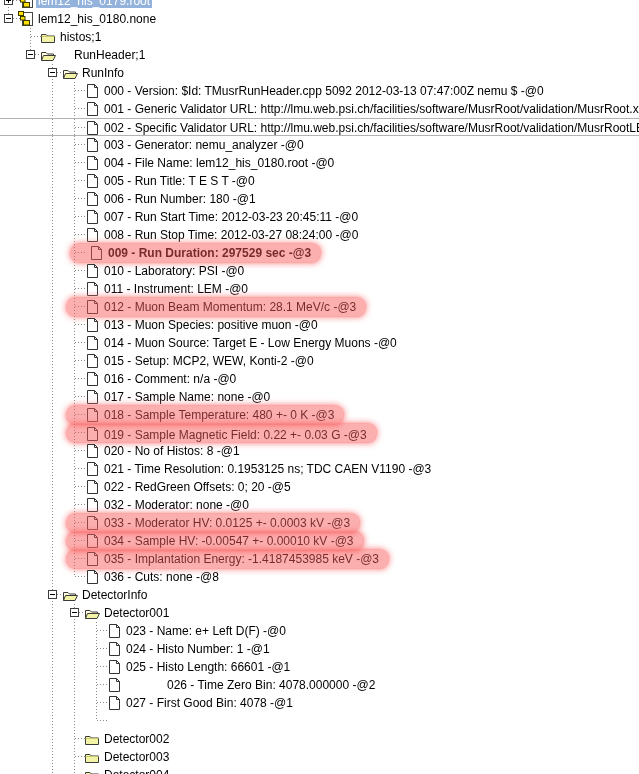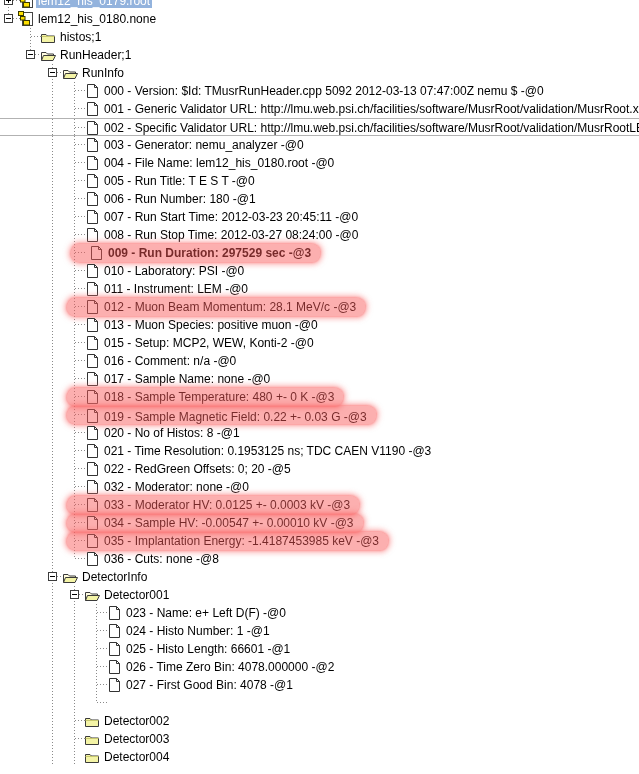--- a/index.html
+++ b/index.html
@@ -64,21 +64,21 @@
       <i class="hstub" style="left: 31px; width: 11px;"></i>
       <span class="content" style="left: 40px;"><span class="icon"><svg width="16" height="14" viewBox="0 0 16 14">
             <path d="M1.5 12.5 v-8 h4.5 l1.5 1.5 h7 v6.5 z" fill="#f4f4a6" stroke="#3a3a3a"></path>
             <path d="M1.5 6.5 h13" stroke="#c8c86e" fill="none"></path>
           </svg></span><span class="lbl">histos;1</span></span>
     </div>
     <div class="row">
       <i class="vg half" style="left: 30px;"></i>
       <i class="hstub" style="left: 35px; width: 7px;"></i>
       <span class="expbox" style="left: 26px;"></span>
-      <span class="content" style="left: 40px;"><span class="icon"><svg width="16" height="14" viewBox="0 0 16 14">
+      <span class="content" style="left: 40px; gap: 14px;"><span class="icon"><svg width="16" height="14" viewBox="0 0 16 14">
             <path d="M1.5 12.5 v-8 h4.5 l1.5 1.5 h6 v2.5" fill="#fffce0" stroke="#3a3a3a"></path>
             <path d="M3.5 7.5 h12 l-2.5 5 h-11.5 z" fill="#f4f4a6" stroke="#3a3a3a"></path>
           </svg></span><span class="lbl">RunHeader;1</span></span>
     </div>
     <div class="row">
       <i class="vg" style="left: 52px;"></i>
       <i class="hstub" style="left: 57px; width: 7px;"></i>
       <span class="expbox" style="left: 48px;"></span>
       <span class="content" style="left: 62px;"><span class="icon"><svg width="16" height="14" viewBox="0 0 16 14">
             <path d="M1.5 12.5 v-8 h4.5 l1.5 1.5 h6 v2.5" fill="#fffce0" stroke="#3a3a3a"></path>
@@ -211,20 +211,29 @@
             <path d="M9.5 1.5 v3 h3" fill="none" stroke="#333"></path>
           </svg></span><span class="lbl">013 - Muon Species: positive muon -@0</span></span>
     </div>
     <div class="row">
       <i class="vg" style="left: 52px;"></i>
       <i class="vg" style="left: 74px;"></i>
       <i class="hstub" style="left: 75px; width: 11px;"></i>
       <span class="content" style="left: 84px;"><span class="icon"><svg width="14" height="16" viewBox="0 0 14 16">
             <path d="M2.5 1.5 h7 l3 3 v10 h-10 z" fill="#fff" stroke="#333"></path>
             <path d="M9.5 1.5 v3 h3" fill="none" stroke="#333"></path>
+          </svg></span><span class="lbl">014 - Muon Source: Target E - Low Energy Muons -@0</span></span>
+    </div>
+    <div class="row">
+      <i class="vg" style="left: 52px;"></i>
+      <i class="vg" style="left: 74px;"></i>
+      <i class="hstub" style="left: 75px; width: 11px;"></i>
+      <span class="content" style="left: 84px;"><span class="icon"><svg width="14" height="16" viewBox="0 0 14 16">
+            <path d="M2.5 1.5 h7 l3 3 v10 h-10 z" fill="#fff" stroke="#333"></path>
+            <path d="M9.5 1.5 v3 h3" fill="none" stroke="#333"></path>
           </svg></span><span class="lbl">015 - Setup: MCP2, WEW, Konti-2 -@0</span></span>
     </div>
     <div class="row">
       <i class="vg" style="left: 52px;"></i>
       <i class="vg" style="left: 74px;"></i>
       <i class="hstub" style="left: 75px; width: 11px;"></i>
       <span class="content" style="left: 84px;"><span class="icon"><svg width="14" height="16" viewBox="0 0 14 16">
             <path d="M2.5 1.5 h7 l3 3 v10 h-10 z" fill="#fff" stroke="#333"></path>
             <path d="M9.5 1.5 v3 h3" fill="none" stroke="#333"></path>
           </svg></span><span class="lbl">016 - Comment: n/a -@0</span></span>
@@ -375,21 +384,21 @@
       <span class="content" style="left: 106px; align-items: center;"><span class="icon"><svg width="14" height="16" viewBox="0 0 14 16">
             <path d="M2.5 1.5 h7 l3 3 v10 h-10 z" fill="#fff" stroke="#333"></path>
             <path d="M9.5 1.5 v3 h3" fill="none" stroke="#333"></path>
           </svg></span><span class="lbl">025 - Histo Length: 66601 -@1</span></span>
     </div>
     <div class="row">
       <i class="vg" style="left: 52px;"></i>
       <i class="vg" style="left: 74px;"></i>
       <i class="vg" style="left: 96px;"></i>
       <i class="hstub" style="left: 97px; width: 11px;"></i>
-      <span class="content" style="left: 106px;"><span class="icon"><svg width="14" height="16" viewBox="0 0 14 16">
+      <span class="content" style="left: 106px; gap: 41px;"><span class="icon"><svg width="14" height="16" viewBox="0 0 14 16">
             <path d="M2.5 1.5 h7 l3 3 v10 h-10 z" fill="#fff" stroke="#333"></path>
             <path d="M9.5 1.5 v3 h3" fill="none" stroke="#333"></path>
           </svg></span><span class="lbl">026 - Time Zero Bin: 4078.000000 -@2</span></span>
     </div>
     <div class="row">
       <i class="vg" style="left: 52px;"></i>
       <i class="vg" style="left: 74px;"></i>
       <i class="vg" style="left: 96px;"></i>
       <i class="hstub" style="left: 97px; width: 11px;"></i>
       <span class="content" style="left: 106px;"><span class="icon"><svg width="14" height="16" viewBox="0 0 14 16">

